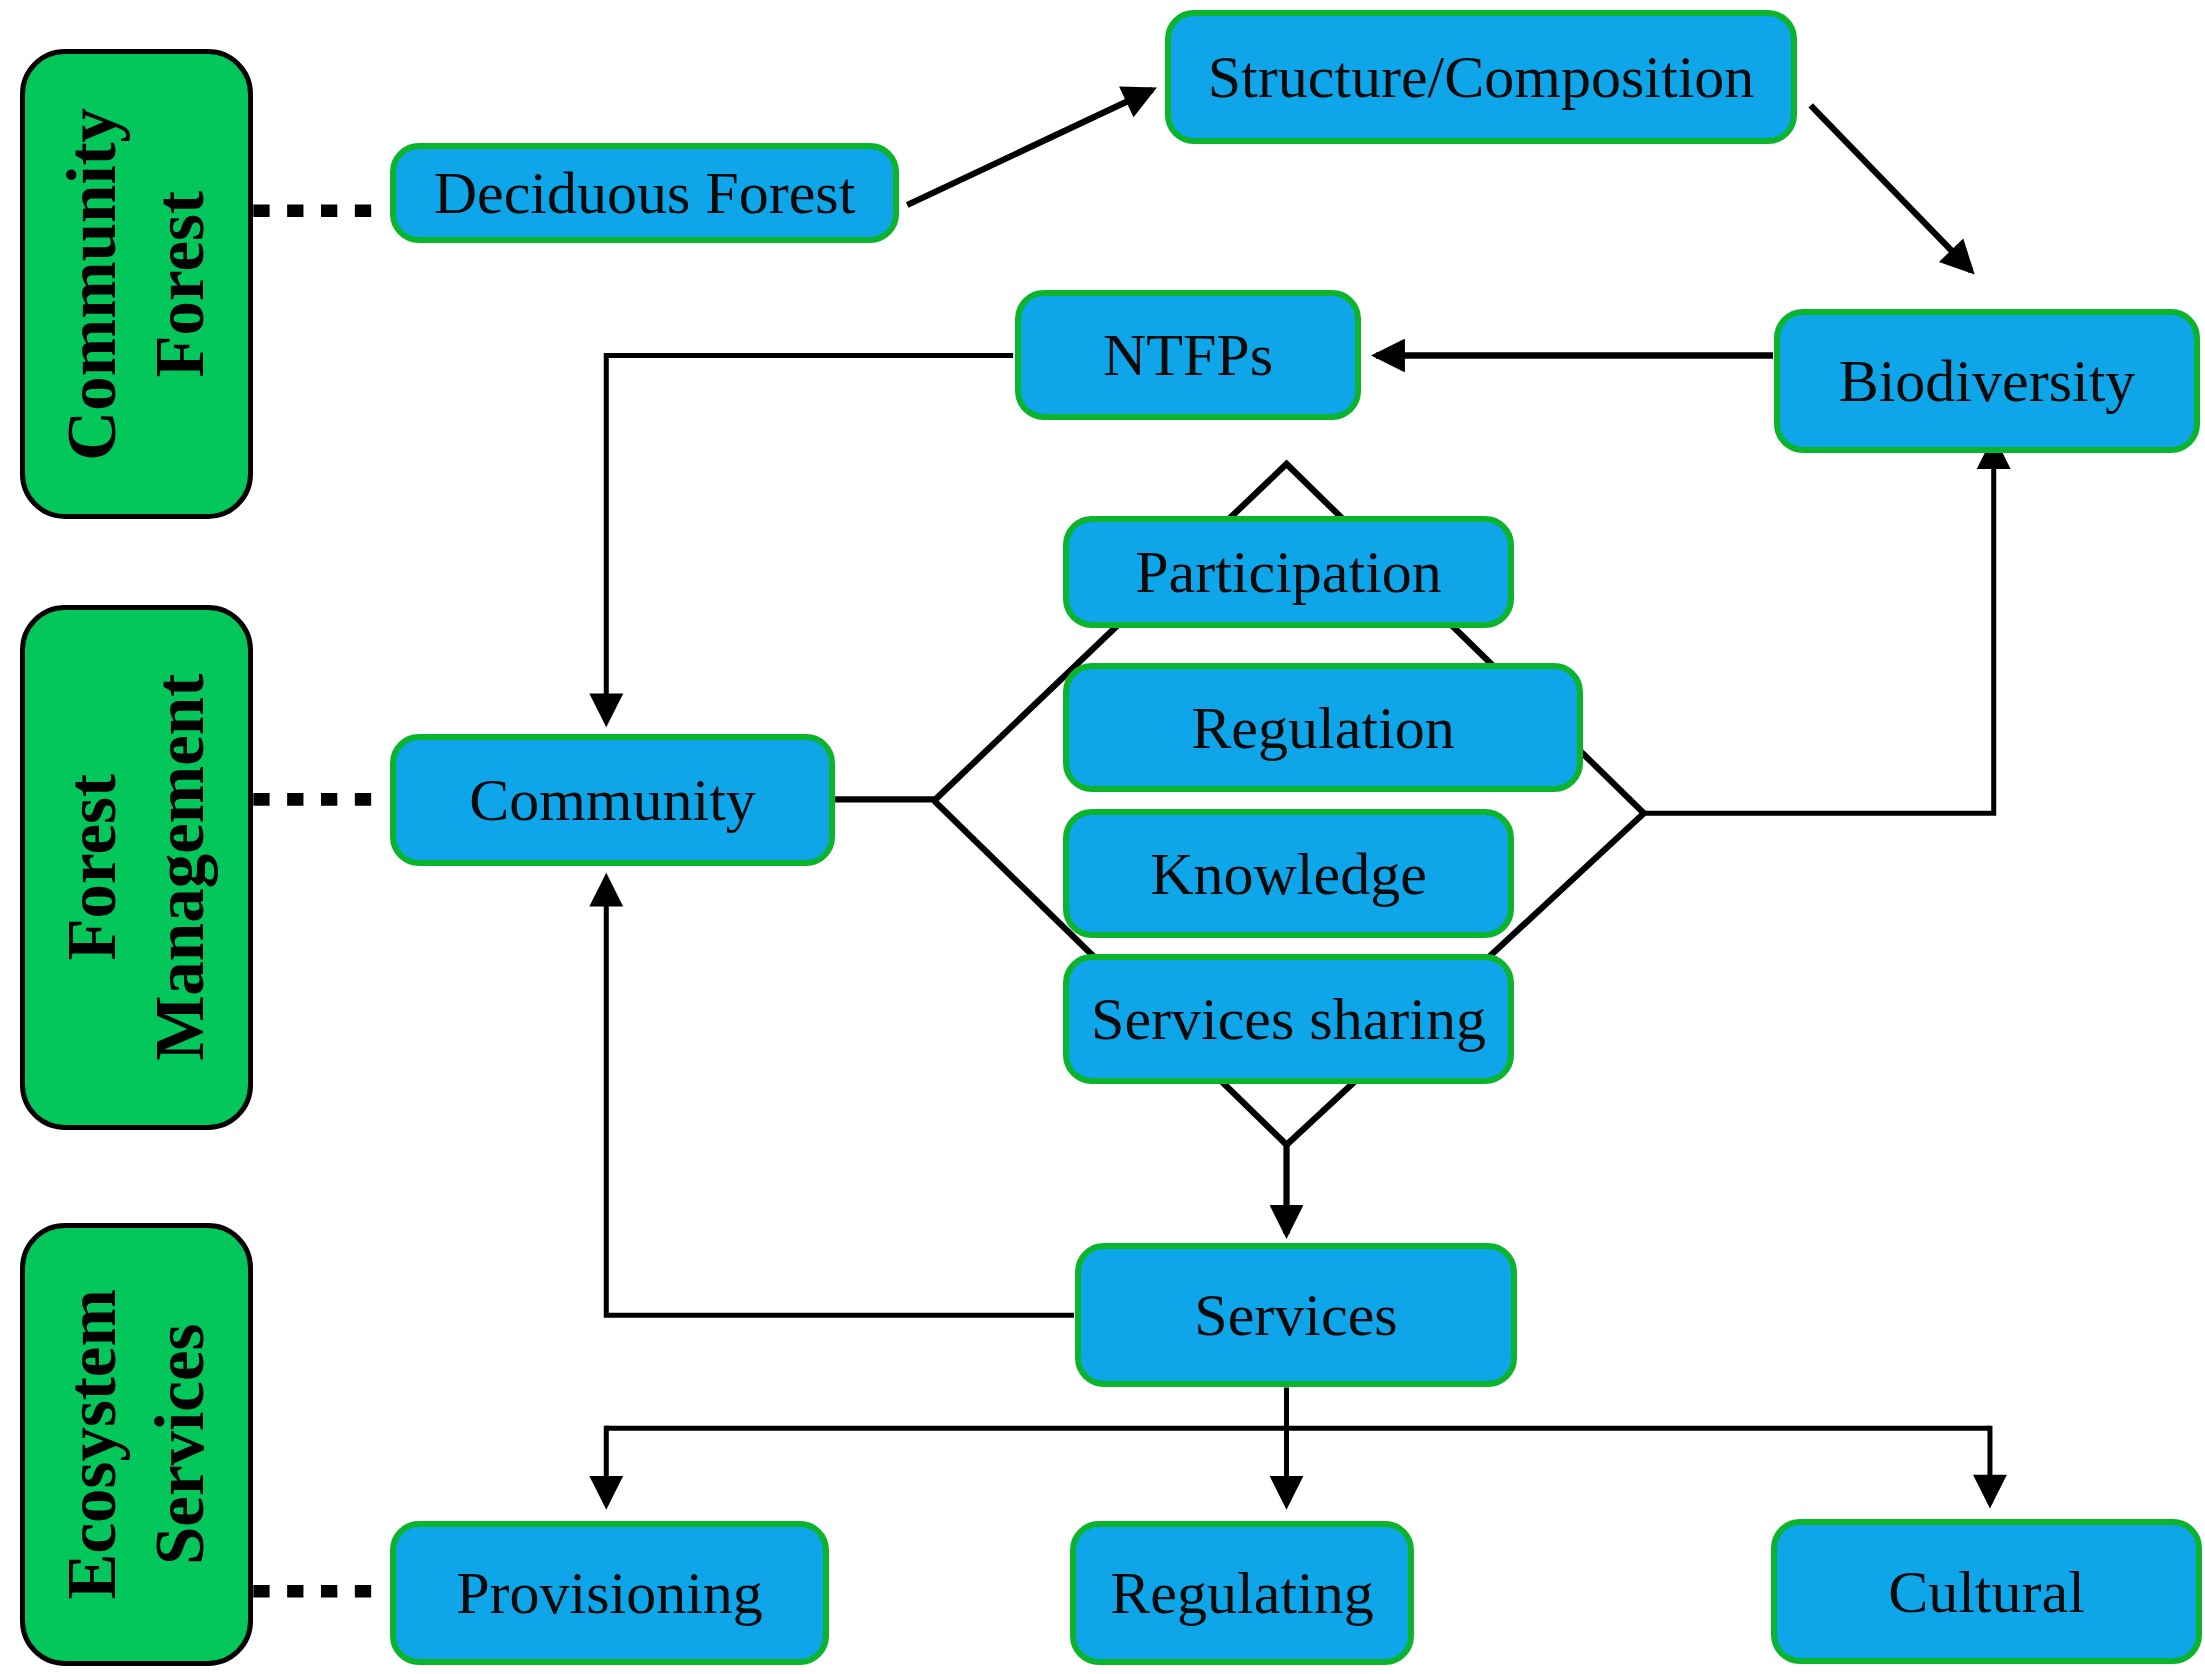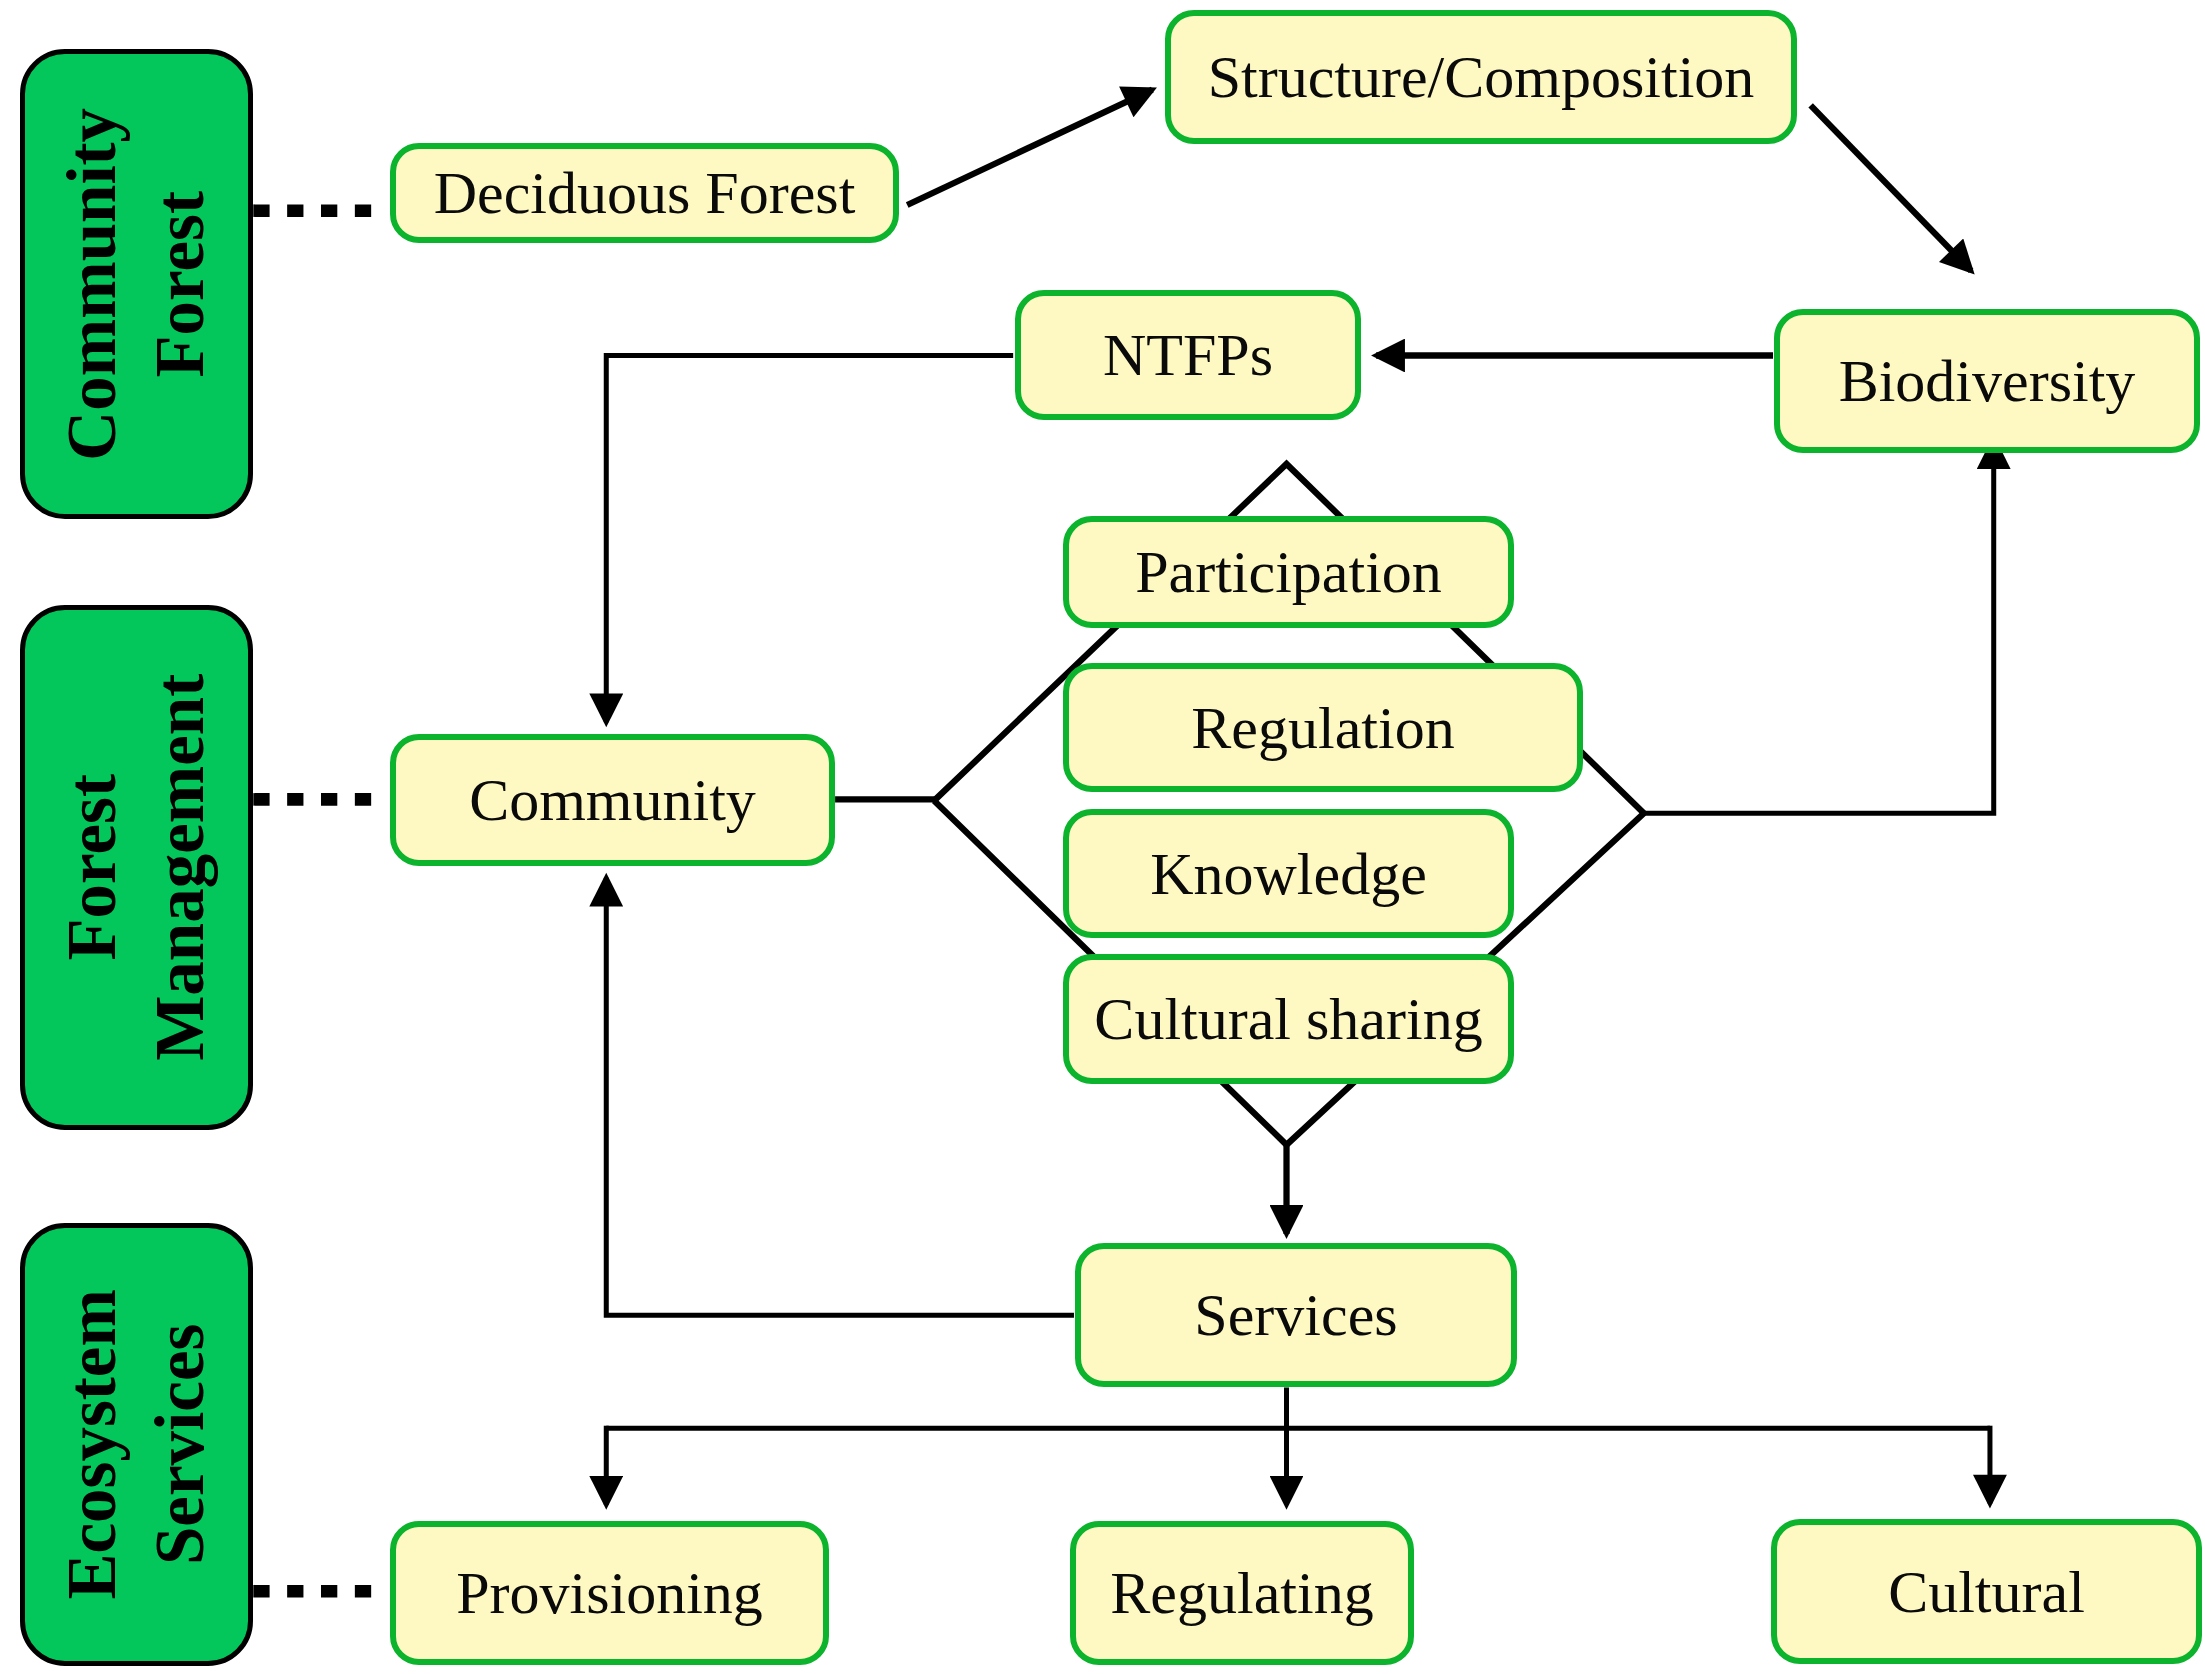--- a/index.html
+++ b/index.html
@@ -32,21 +32,21 @@
   .thin { stroke-width: 8; }
   .dotted {
     stroke: #000000;
     stroke-width: 20;
     stroke-dasharray: 26 28;
     fill: none;
   }
   .node {
     position: absolute;
     box-sizing: border-box;
-    background: #fef9c3;
+    background: #0ea5e9;
     border: 6.3px solid #0CB32C;
     border-radius: 29px;
     display: flex;
     align-items: center;
     justify-content: center;
     text-align: center;
     color: #0a0a0a;
     font-size: 60px;
     line-height: 1;
     white-space: nowrap;
@@ -158,21 +158,21 @@
 
   <div class="node" style="left:1063px; top:663px; width:520px; height:129px;">
     <span>Regulation</span>
   </div>
 
   <div class="node" style="left:1063px; top:809px; width:451px; height:129px;">
     <span>Knowledge</span>
   </div>
 
   <div class="node" style="left:1063px; top:954px; width:451px; height:130px;">
-    <span>Cultural sharing</span>
+    <span>Services sharing</span>
   </div>
 
   <div class="node" style="left:390px; top:734px; width:445px; height:132px;">
     <span>Community</span>
   </div>
 
   <div class="node" style="left:1075px; top:1243px; width:442px; height:144px;">
     <span>Services</span>
   </div>
 

